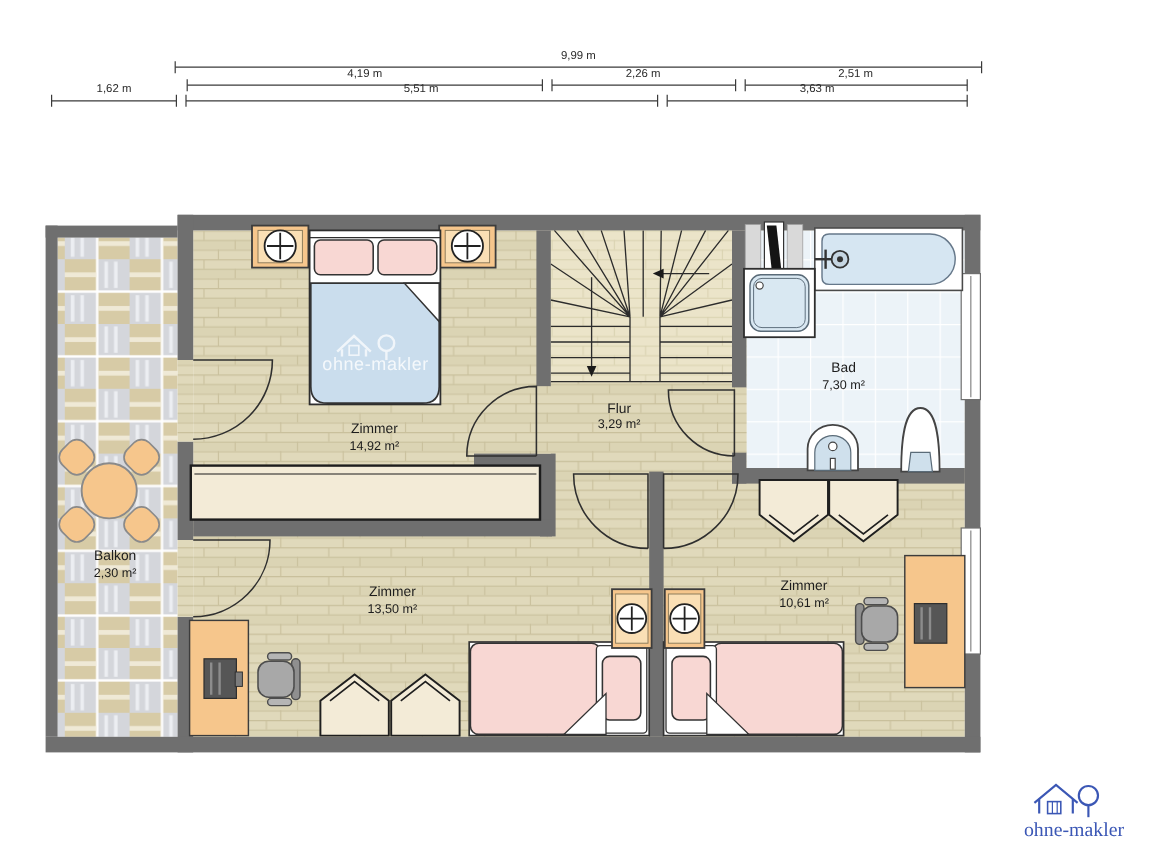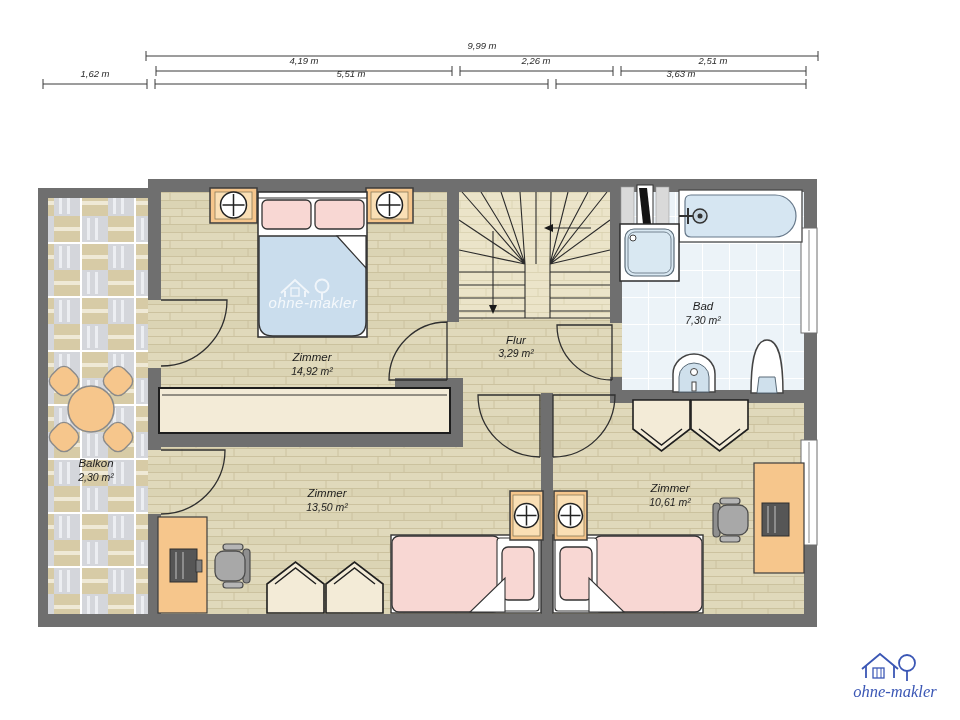--- a/index.html
+++ b/index.html
@@ -1,17 +1,17 @@
 <!DOCTYPE html>
 <html><head>
 <meta charset="utf-8">
 <style>
   html,body{margin:0;padding:0;background:#ffffff;}
   .canvas{position:relative;width:960px;height:720px;background:#ffffff;overflow:hidden;
-          font-family:"Liberation Sans",sans-serif;font-style:italic;}
+          font-family:"Liberation Sans",sans-serif;}
   svg{position:absolute;left:0;top:0;}
   text{font-family:"Liberation Sans",sans-serif;fill:#1d1d1d;}
   .room-name{font-size:11.5px;}
   .room-area{font-size:10.5px;}
   .dim{font-size:9.5px;fill:#2b2b2b;}
   .wm-text{font-size:15px;fill:#ffffff;opacity:.8;letter-spacing:.5px;}
   .logo-text{font-family:"Liberation Serif",serif;font-size:16.5px;fill:#3b57b5;}
 </style>
 </head>
 <body>

